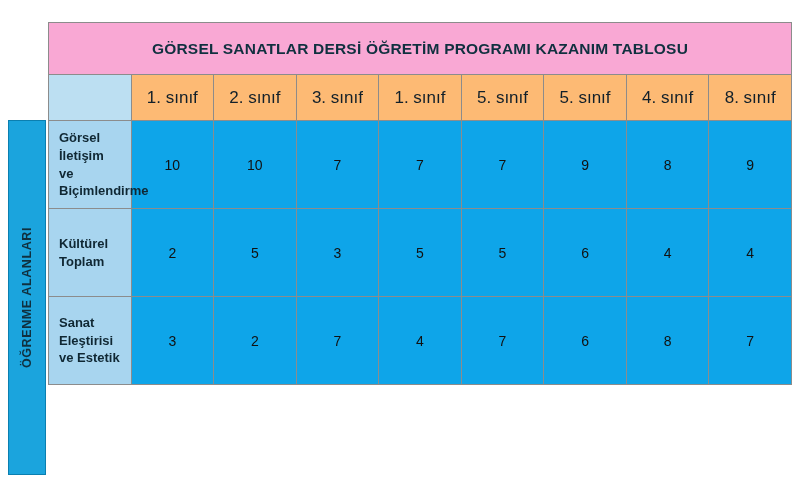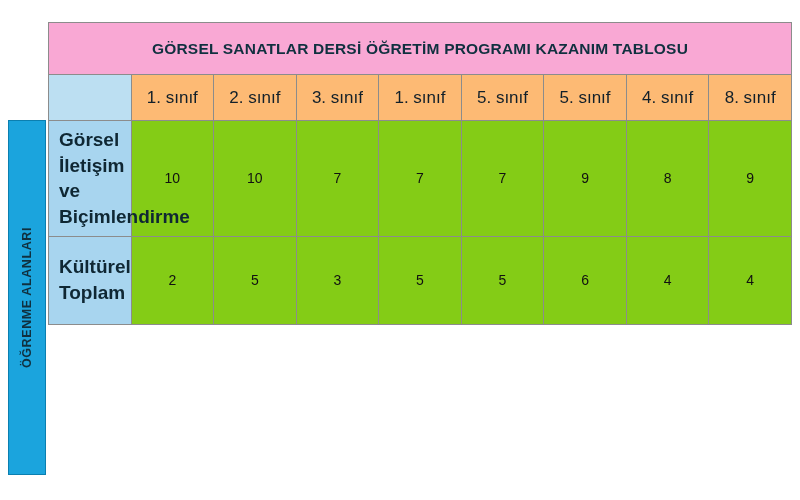--- a/index.html
+++ b/index.html
@@ -87,31 +87,31 @@
     font-size: 17px;
     font-weight: normal;
     text-align: center;
     height: 46px;
   }
 
   
   .row-label {
     background: #a8d5ef;
     color: #0f2733;
-    font-size: 19px;
+    font-size: 13px;
     font-weight: bold;
     text-align: left;
     padding: 6px 10px;
     line-height: 1.35;
     width: 138px;
   }
 
   
   .value-cell {
-    background: #84cc16;
+    background: #0ea5e9;
     color: #111111;
     font-size: 14px;
     text-align: center;
     vertical-align: middle;
   }
 
   tr.data-row { height: 88px; }
   tr.data-row.total { height: 92px; }
 </style>
 </head>
@@ -158,17 +158,28 @@
         <td class="value-cell">2</td>
         <td class="value-cell">5</td>
         <td class="value-cell">3</td>
         <td class="value-cell">5</td>
         <td class="value-cell">5</td>
         <td class="value-cell">6</td>
         <td class="value-cell">4</td>
         <td class="value-cell">4</td>
       </tr>
 
+      <tr class="data-row">
+        <td class="row-label">Sanat Eleştirisi ve Estetik</td>
+        <td class="value-cell">3</td>
+        <td class="value-cell">2</td>
+        <td class="value-cell">7</td>
+        <td class="value-cell">4</td>
+        <td class="value-cell">7</td>
+        <td class="value-cell">6</td>
+        <td class="value-cell">8</td>
+        <td class="value-cell">7</td>
+      </tr>
 
     </tbody>
   </table>
 
 </div>
 
 </body></html>

